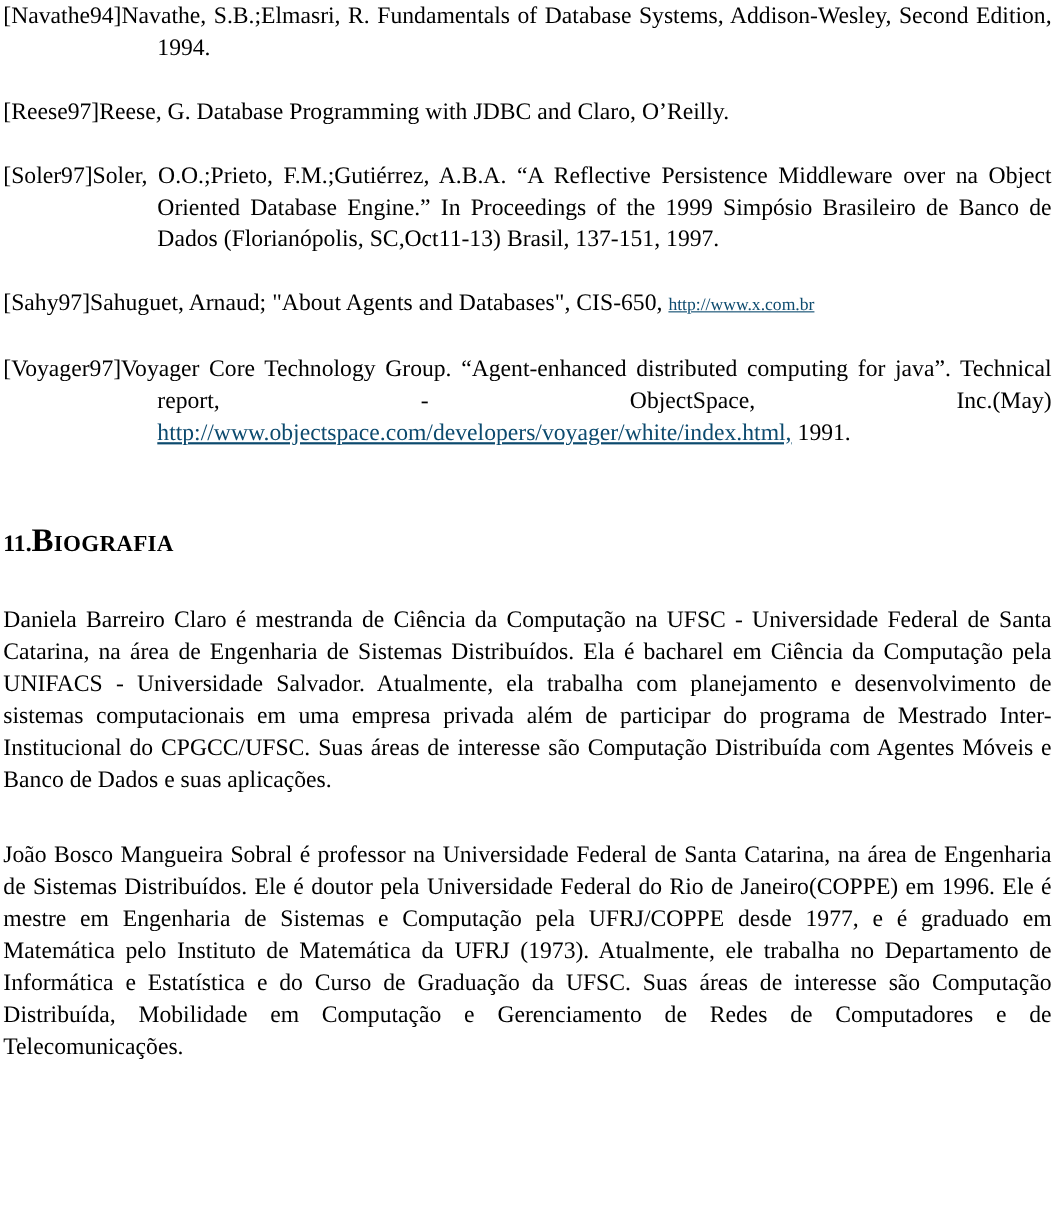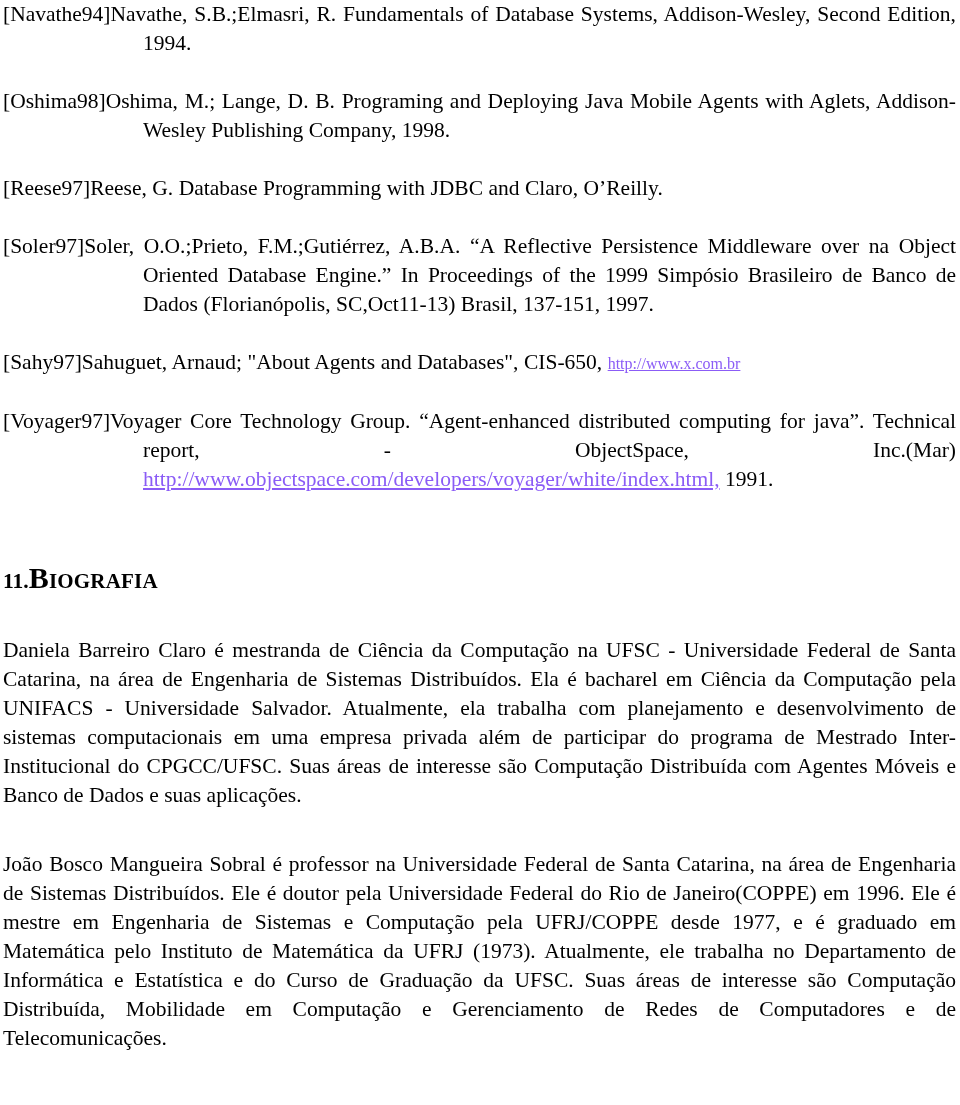--- a/index.html
+++ b/index.html
@@ -32,21 +32,21 @@
     line-height: 29px;
     text-align: justify;
     text-justify: inter-word;
     padding-left: 140px;
     text-indent: -140px;
     margin: 0 0 29px 0;
     word-spacing: 0.1px;
   }
   a.doclink,
   .doclink {
-    color: #8b5cf6;
+    color: #0c4a6e;
     text-decoration: underline;
   }
   .doclink.small {
     font-size: 16px;
   }
 
   
   .section-heading {
     font-size: 21.5px;
     line-height: 29px;
@@ -77,29 +77,28 @@
 </style>
 </head>
 <body>
 
 <div class="page">
 
   <div class="refs">
 
     <p class="ref"><span>[Navathe94]</span><span>Navathe, S.B.;Elmasri, R. Fundamentals of Database Systems, Addison-Wesley, Second Edition, 1994.</span></p>
 
-    <p class="ref"><span>[Oshima98]</span><span>Oshima, M.; Lange, D. B. Programing and Deploying Java Mobile Agents with Aglets, Addison-Wesley Publishing Company, 1998.</span></p>
 
     <p class="ref"><span>[Reese97]</span><span>Reese, G. Database Programming with JDBC and Claro, O’Reilly.</span></p>
 
     <p class="ref"><span>[Soler97]</span><span>Soler, O.O.;Prieto, F.M.;Gutiérrez, A.B.A. “A Reflective Persistence Middleware over na Object Oriented Database Engine.” In Proceedings of the 1999 Simpósio Brasileiro de Banco de Dados (Florianópolis, SC,Oct11-13) Brasil, 137-151, 1997.</span></p>
 
     <p class="ref"><span>[Sahy97]</span><span>Sahuguet, Arnaud; "About Agents and Databases", CIS-650, </span><span class="doclink small">http://www.x.com.br</span><span></span></p>
 
-    <p class="ref"><span>[Voyager97]</span><span>Voyager Core Technology Group. “Agent-enhanced distributed computing for java”. Technical report, - ObjectSpace, Inc.(Mar) </span><span class="doclink">http://www.objectspace.com/developers/voyager/white/index.html,</span><span> 1991.</span></p>
+    <p class="ref"><span>[Voyager97]</span><span>Voyager Core Technology Group. “Agent-enhanced distributed computing for java”. Technical report, - ObjectSpace, Inc.(May) </span><span class="doclink">http://www.objectspace.com/developers/voyager/white/index.html,</span><span> 1991.</span></p>
 
   </div>
 
   <div class="sp-40"></div>
 
   <p class="section-heading"><span>11.</span><span class="caps">Biografia</span></p>
 
   <div class="sp-40"></div>
 
   <p class="bio"><strong>Daniela Barreiro Claro</strong><span> é mestranda de Ciência da Computação na UFSC - Universidade Federal de Santa Catarina, na área de Engenharia de Sistemas Distribuídos. Ela é bacharel em Ciência da Computação pela UNIFACS - Universidade Salvador. Atualmente, ela trabalha com planejamento e desenvolvimento de sistemas computacionais em uma empresa privada além de participar do programa de Mestrado Inter-Institucional do CPGCC/UFSC. Suas áreas de interesse são Computação Distribuída com Agentes Móveis e Banco de Dados e suas aplicações.</span></p>

